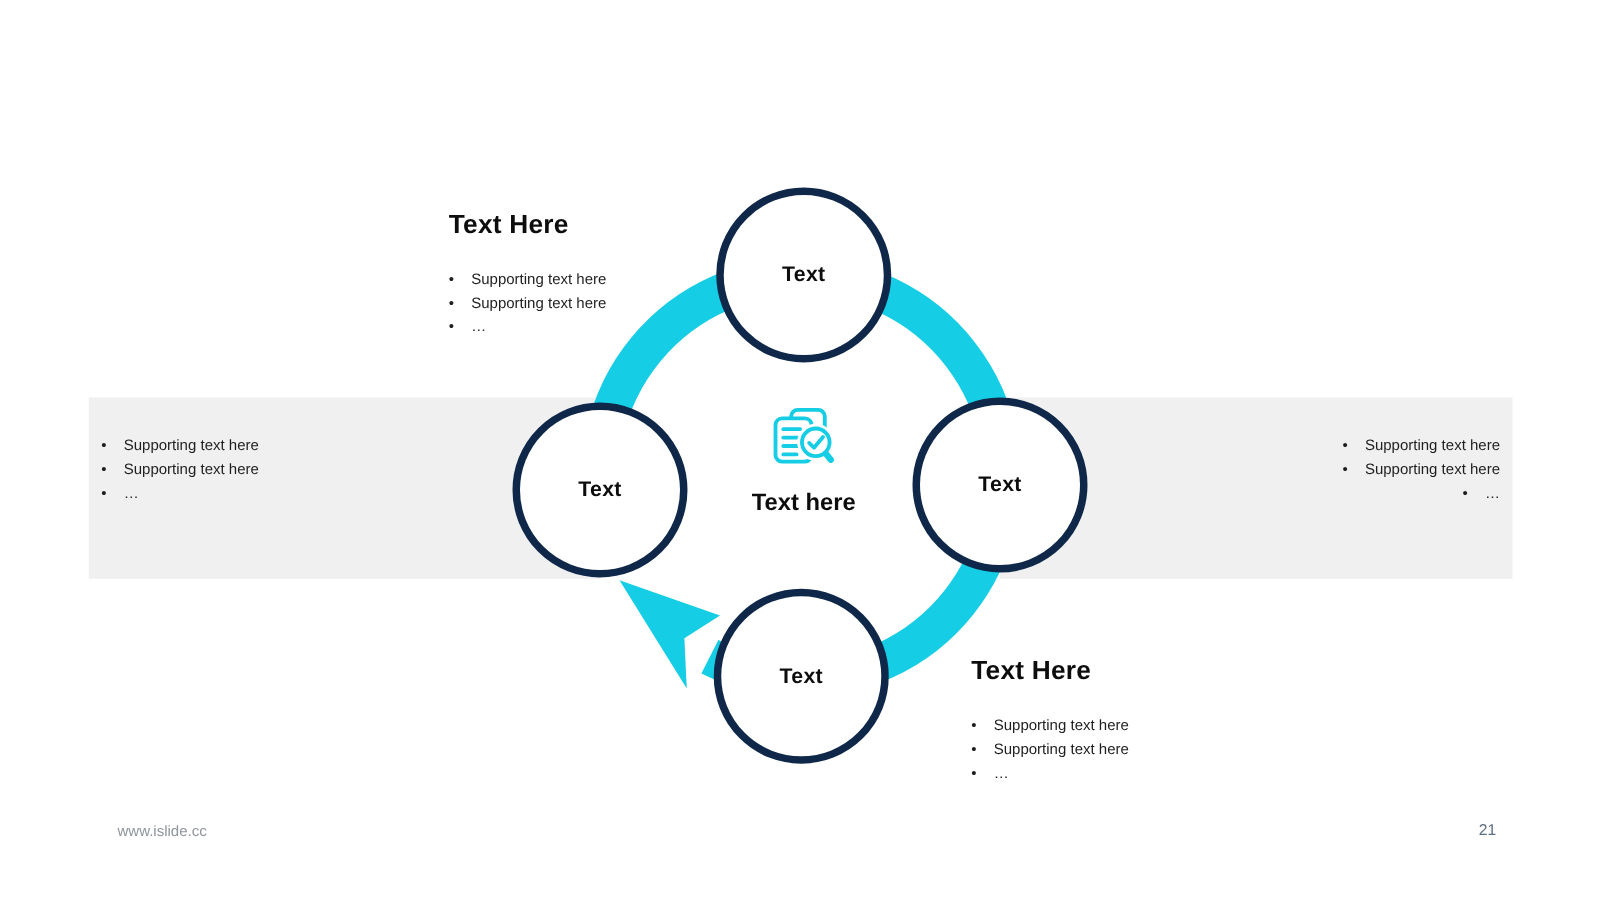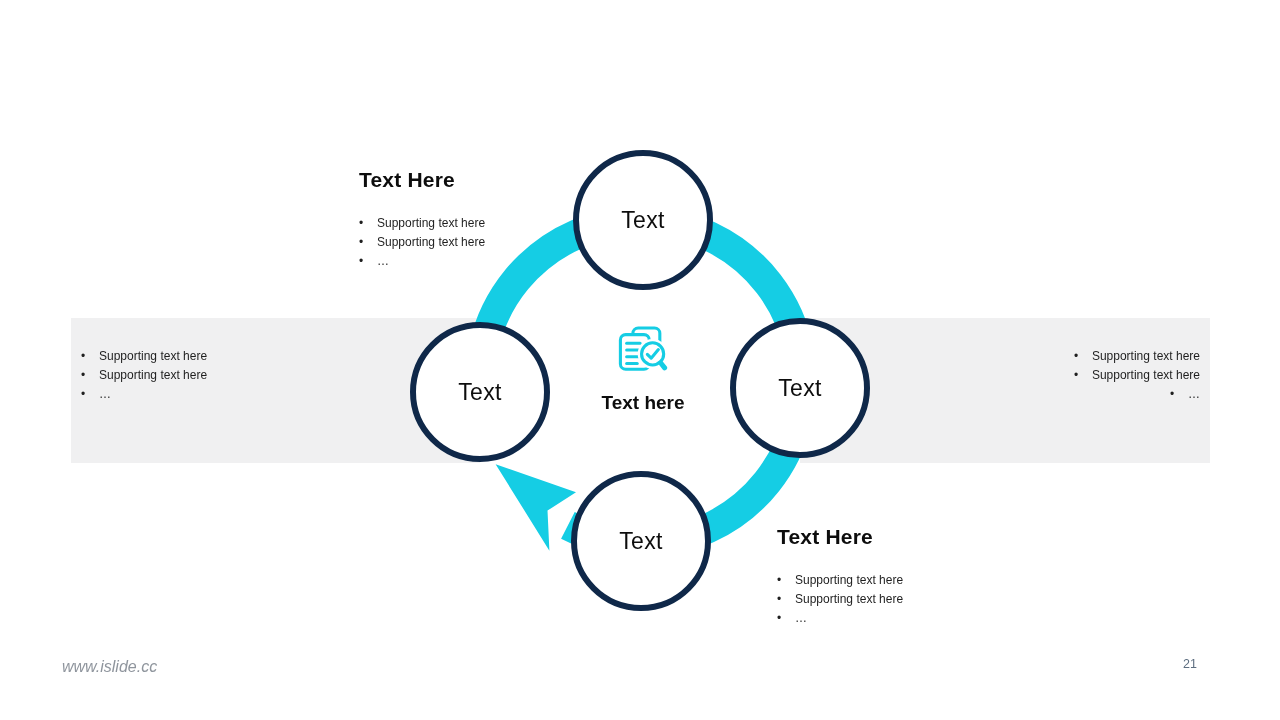--- a/index.html
+++ b/index.html
@@ -55,22 +55,22 @@
     display: flex;
     align-items: center;
     justify-content: center;
     z-index: 3;
   }
   .node-top    { left: 573px; top: 150px; }
   .node-left   { left: 410px; top: 322px; }
   .node-right  { left: 730px; top: 318px; }
   .node-bottom { left: 571px; top: 471px; }
   .node-label {
-    font-size: 23px;
-    font-weight: normal;
+    font-size: 17px;
+    font-weight: bold;
     color: var(--heading-text);
     letter-spacing: 0.3px;
   }
 
   
   .center-icon {
     position: absolute;
     left: 618px; top: 326px;
     width: 50px; height: 50px;
     z-index: 3;
@@ -112,25 +112,24 @@
   .block-top-left    { left: 359px; top: 168px; }
   .block-left        { left: 81px;  top: 349px; }
   .block-bottom-right{ left: 777px; top: 525px; }
   .block-right       { right: 80px; top: 349px; }
   .block-right .bullet-row { justify-content: flex-end; }
   .block-right .bullet-dot { text-align: left; }
 
   
   .footer-site {
     position: absolute;
-    left: 62px; top: 658px;
-    font-size: 16px;
+    left: 94px; top: 658px;
+    font-size: 12px;
     color: var(--footer-text);
     z-index: 5;
-    font-style: italic;
   }
   .footer-page {
     position: absolute;
     right: 83px; top: 657px;
     font-size: 12.5px;
     color: var(--page-text);
     z-index: 5;
   }
 </style>
 </head>

